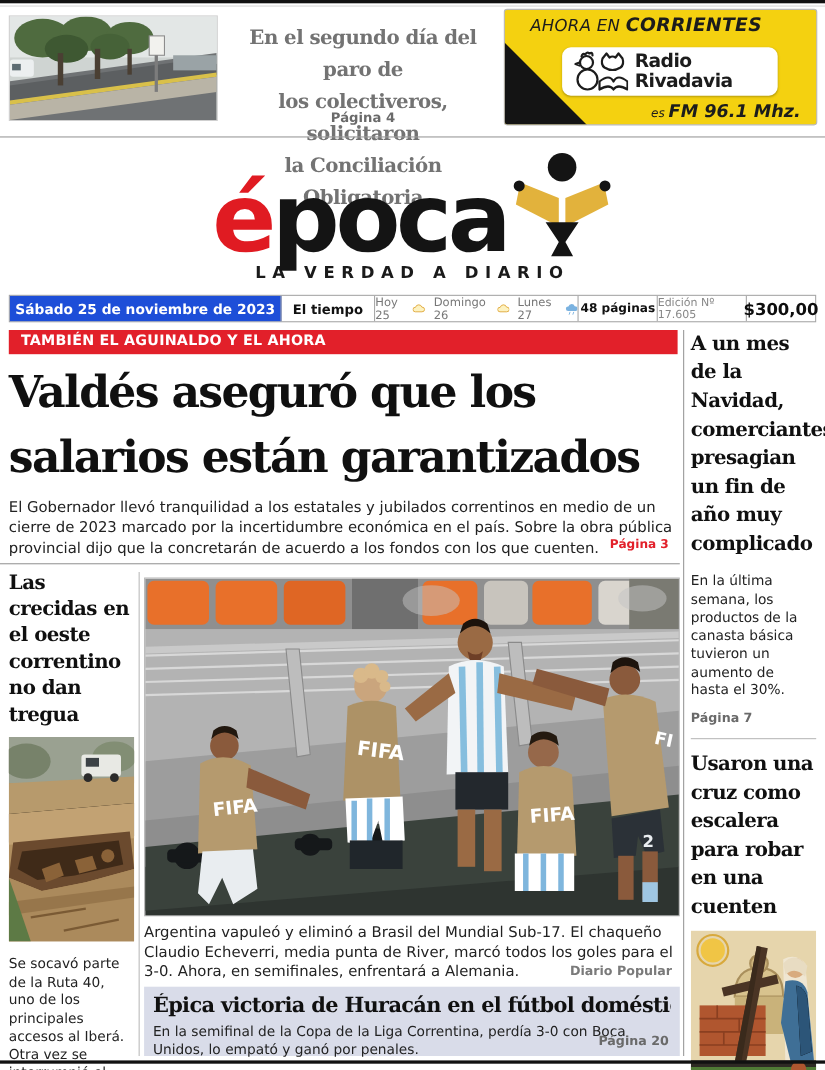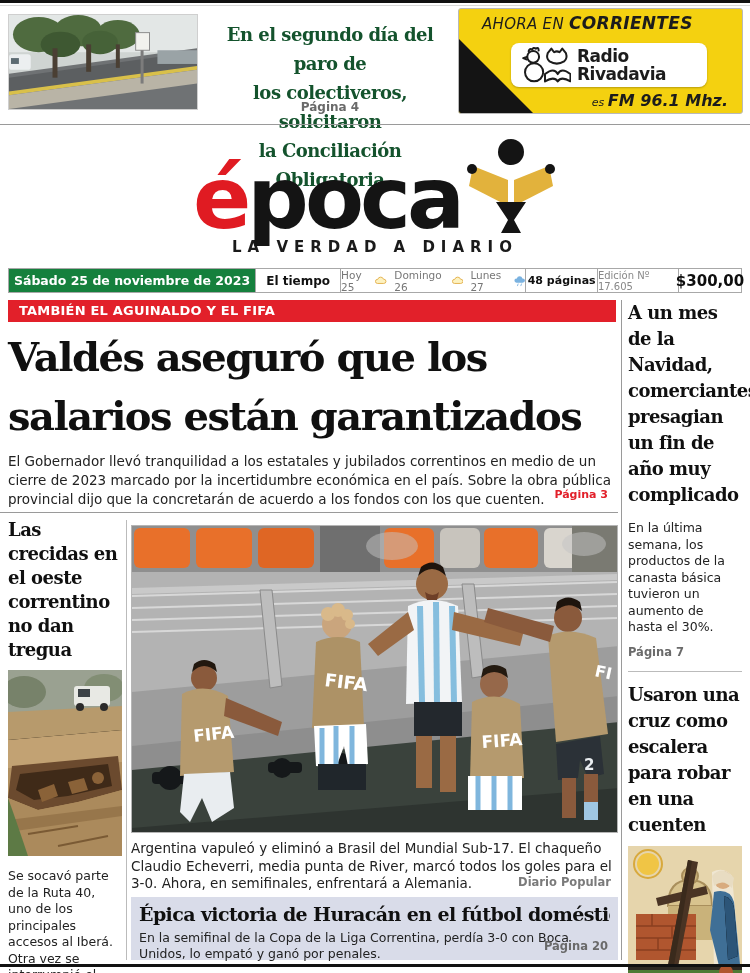--- a/index.html
+++ b/index.html
@@ -9,21 +9,21 @@
   .serif { font-family:"DejaVu Serif", serif; }
 
   
   .top-rule   { position:absolute; top:0; left:0; width:750px; height:3px; background:#111; }
   .top-rule2  { position:absolute; top:5px; left:0; width:750px; height:1px; background:#d8d8d8; }
   .bottom-rule{ position:absolute; top:964px; left:0; width:750px; height:3px; background:#111; }
 
   
   .street-photo { position:absolute; top:14px; left:8px; width:190px; height:96px; border:1px solid #cfcfcf; }
   .top-headline { position:absolute; top:20px; left:202px; width:256px; text-align:center;
-                  font-weight:bold; font-size:18px; line-height:29px; color:#14532d; letter-spacing:-0.5px; }
+                  font-weight:bold; font-size:18px; line-height:29px; color:#737373; letter-spacing:-0.5px; }
   .top-pageref  { position:absolute; top:100px; left:202px; width:256px; text-align:center;
                   font-weight:bold; font-size:12px; color:#6a6a6a; }
   .ad { position:absolute; top:8px; left:458px; width:285px; height:106px; background:#f4d110;
         border:1px solid #b9b9b9; border-radius:3px; overflow:hidden; }
   .ad-triangle { position:absolute; left:-2px; bottom:-2px; width:0; height:0;
                  border-left:78px solid #141414; border-top:78px solid transparent; }
   .ad-kicker { position:absolute; top:4px; left:0; width:100%; font-style:italic;
                font-size:15px; color:#1c1c1c; letter-spacing:0.3px;margin-left:23px; }
   .ad-kicker b { font-size:17px; }
   .ad-card { position:absolute; top:34px; left:52px; width:196px; height:44px; background:#fff;
@@ -41,21 +41,21 @@
   .logo-word { font-size:86px; font-weight:800; letter-spacing:-4px; color:#141414; line-height:96px;
                font-family:"DejaVu Sans", sans-serif; }
   .logo-e { color:#e01b22; }
   .logo-icon { position:relative; top:6px; margin-left:4px; }
   .tagline { margin-top:-8px; font-weight:bold; font-size:15px; letter-spacing:6px; color:#1a1a1a; }
 
   
   .infobar { position:absolute; top:268px; left:8px; width:734px; height:25px; display:flex;
              border:1px solid #a8a8a8; background:#fff; }
   .ib-cell { display:flex; align-items:center; justify-content:center; border-right:1px solid #a8a8a8; height:100%; }
-  .ib-date { width:256px; background:#15803d; color:#fff; font-weight:bold; font-size:12.5px; }
+  .ib-date { width:256px; background:#1d4ed8; color:#fff; font-weight:bold; font-size:12.5px; }
   .ib-tiempo { width:88px; font-weight:bold; font-size:12px; color:#111; }
   .ib-weather { width:192px; font-size:10.5px; color:#777; gap:7px; }
   .ib-weather .wday { display:flex; align-items:center; gap:3px; }
   .ib-pages { width:74px; font-weight:bold; font-size:11px; color:#111; }
   .ib-edition { width:84px; font-size:10px; color:#888; }
   .ib-price { width:62px; font-weight:bold; font-size:15px; color:#0d0d0d; border-right:none; }
 
   
   .kicker { position:absolute; top:300px; left:8px; width:608px; height:22px; background:#e2202a;
             color:#fff; font-weight:bold; font-size:13px; line-height:22px; padding-left:11px; letter-spacing:0.2px; }
@@ -200,21 +200,21 @@
             <line x1="5" y1="9" x2="4" y2="12" stroke="#7ab2e0"></line>
             <line x1="9" y1="9" x2="8" y2="12" stroke="#7ab2e0"></line>
           </svg>
       </span>
     </div>
     <div class="ib-cell ib-pages">48 páginas</div>
     <div class="ib-cell ib-edition">Edición Nº 17.605</div>
     <div class="ib-cell ib-price">$300,00</div>
   </div>
 
-  <div class="kicker">TAMBIÉN EL AGUINALDO Y EL FIFA</div>
+  <div class="kicker">TAMBIÉN EL AGUINALDO Y EL AHORA</div>
   <div class="lead-headline serif">
     <div>Valdés aseguró que los</div>
     <div>salarios están garantizados</div>
   </div>
   <div class="lead-deck">El Gobernador llevó tranquilidad a los estatales y jubilados correntinos en medio de un cierre de 2023 marcado por la incertidumbre económica en el país. Sobre la obra pública provincial dijo que la concretarán de acuerdo a los fondos con los que cuenten.</div>
   <div class="lead-pageref">Página 3</div>
   <div class="main-divider"></div>
 
   <div class="vdiv-right"></div>
   <div class="vdiv-left"></div>

